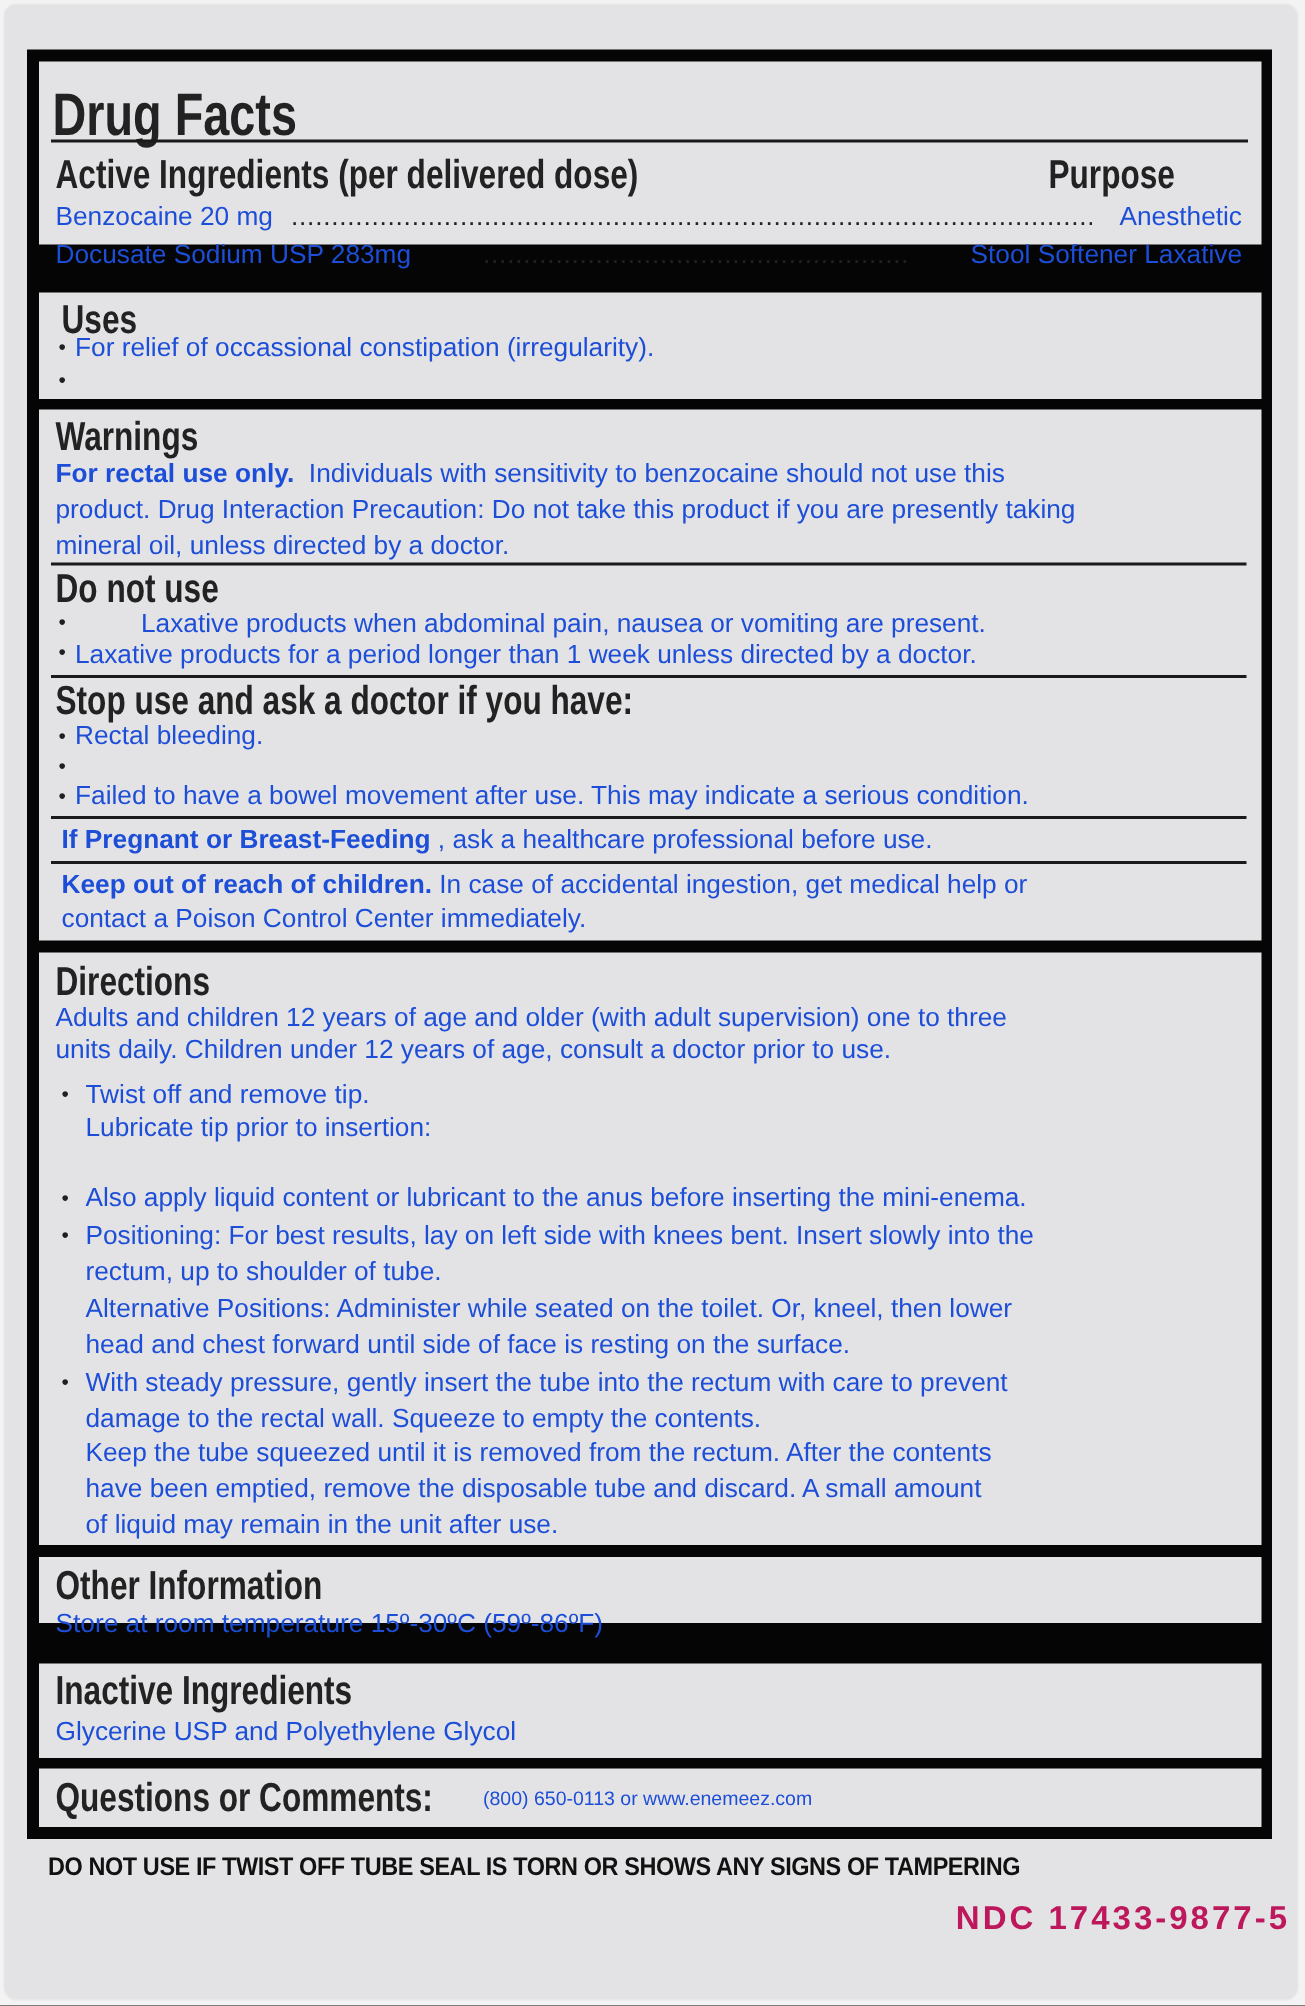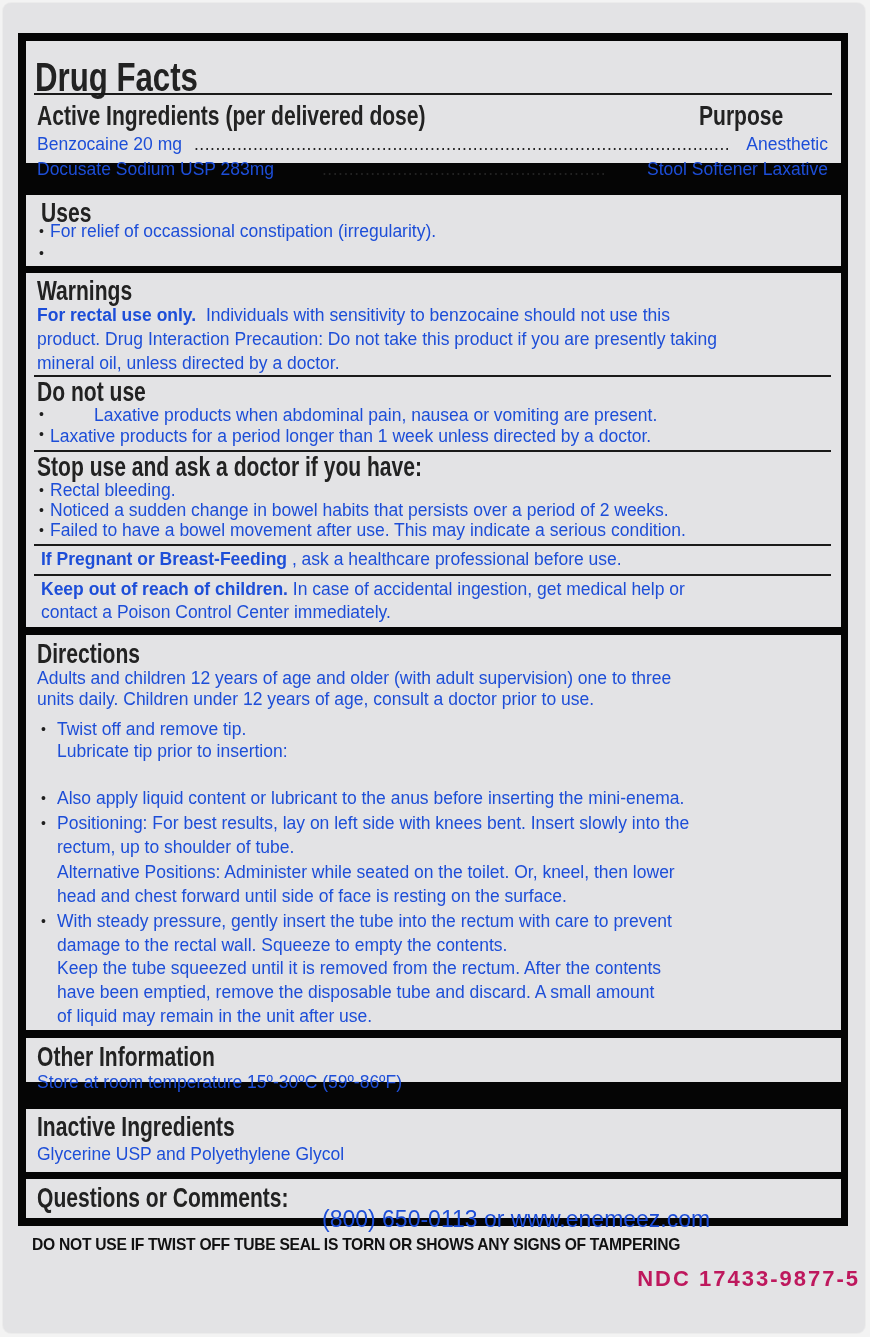--- a/index.html
+++ b/index.html
@@ -107,21 +107,20 @@
     <span class="bul" style="left:13px; top:150px;">•</span>
     <div class="t" style="left:24px; top:152px;">Laxative products for a period longer than 1 week unless directed by a doctor.</div>
 
     <div class="hr" style="top:177px;"></div>
     <div style="position:absolute; left:11px; top:179px; font-size:27px; line-height:30px;">
       <span class="cond">Stop use and ask a doctor if you have:</span>
     </div>
     <span class="bul" style="left:13px; top:206px;">•</span>
     <div class="t" style="left:24px; top:206px;">Rectal bleeding.</div>
     <span class="bul" style="left:13px; top:226px;">•</span>
-    <div class="t" style="left:24px; top:226px;">Noticed a sudden change in bowel habits that persists over a period of 2 weeks.</div>
     <span class="bul" style="left:13px; top:246px;">•</span>
     <div class="t" style="left:24px; top:246px;">Failed to have a bowel movement after use. This may indicate a serious condition.</div>
 
     <div class="hr" style="top:271px;"></div>
     <div class="t" style="left:15px; top:275px;">
       <b>If Pregnant or Breast-Feeding</b>
       <span>, ask a healthcare professional before use.</span>
     </div>
 
     <div class="hr" style="top:301px;"></div>
@@ -171,19 +170,19 @@
     <div style="position:absolute; left:11px; top:3px; font-size:27px; line-height:30px;">
       <span class="cond">Inactive Ingredients</span>
     </div>
     <div class="t" style="left:11px; top:34px;">Glycerine USP and Polyethylene Glycol</div>
   </div>
 
   <div class="sec" style="top:1146px; height:39px;">
     <div style="position:absolute; left:11px; top:4px; font-size:27px; line-height:30px;">
       <span class="cond">Questions or Comments:</span>
     </div>
-    <div class="t" style="left:296px; top:9px; font-size:23px;margin-top:20px;">(800) 650-0113 or www.enemeez.com</div>
+    <div class="t" style="left:296px; top:9px; font-size:13px;">(800) 650-0113 or www.enemeez.com</div>
   </div>
 
 </div>
 
 <div class="footer-warn">DO NOT USE IF TWIST OFF TUBE SEAL IS TORN OR SHOWS ANY SIGNS OF TAMPERING</div>
 <div class="ndc">NDC 17433-9877-5</div>
 
 </body></html>

